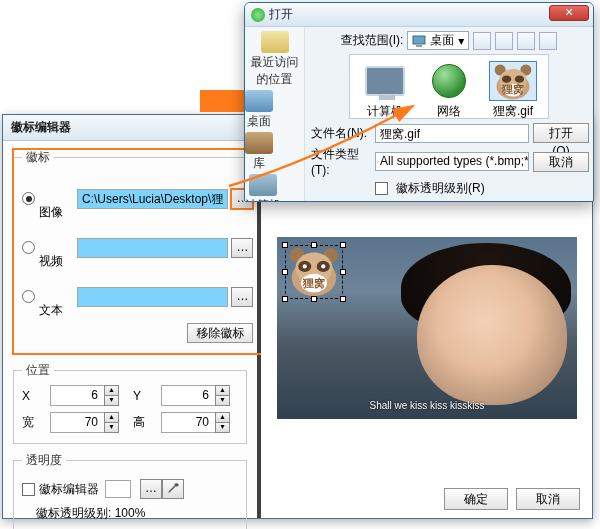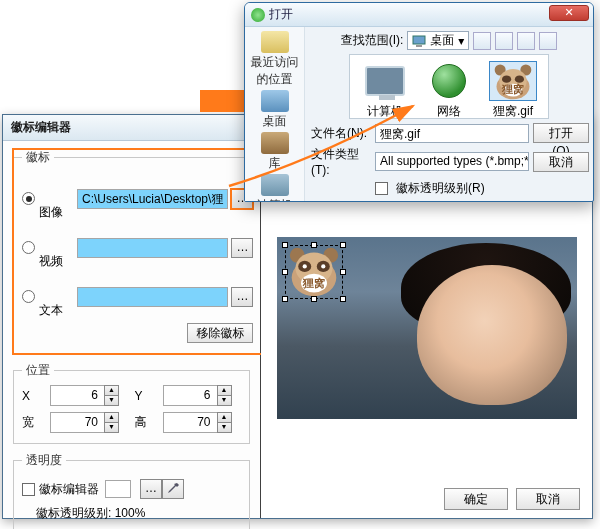--- a/index.html
+++ b/index.html
@@ -8,21 +8,21 @@
   
   .editor-win { position: absolute; left: 2px; top: 114px; width: 591px; height: 405px;
                 border: 1px solid #4a6f8f; background: #fff; box-shadow: 0 3px 10px rgba(0,0,0,.3); }
   .editor-title { height: 26px; background: linear-gradient(#f5f9fc,#dbe8f1);
                   border-bottom: 1px solid #b6c7d6; padding: 0 8px; display: flex; align-items: center; justify-content: space-between; }
   .editor-title .txt { font-weight: bold; color: #1b1b1b; }
   .editor-title .close-btn { width: 42px; height: 18px; background: linear-gradient(#e67a6f,#c94236);
     border: 1px solid #a03128; border-radius: 3px; color: #fff; text-align: center; line-height: 14px; font-size: 11px; cursor: pointer; }
 
   .editor-body { display: flex; height: calc(100% - 26px); }
-  .left-pane { width: 258px; border-right: 1px solid #404040; background: #fdfdfd; padding: 8px 10px; }
+  .left-pane { width: 258px; border-right: 4px solid #404040; background: #fdfdfd; padding: 8px 10px; }
   .right-pane { flex: 1; position: relative; background: #fff; }
 
   fieldset { border: 1px solid #c8c8c8; margin: 0 0 8px 0; padding: 6px 8px 10px; }
   legend { padding: 0 4px; color: #333; }
 
   .opt-row { display: flex; align-items: center; margin: 4px 0; }
   .radio { width: 13px; height: 13px; border: 1px solid #6a6a6a; border-radius: 50%; margin-right: 4px;
            display: inline-flex; align-items: center; justify-content: center; background: #fff; }
   .radio.sel::after { content:""; width:6px; height:6px; background:#2b2b2b; border-radius:50%; }
   .lbl { width: 38px; margin-top: 28px; }
@@ -78,21 +78,21 @@
               border: 1px solid #2d6aa0; border-radius: 6px 6px 2px 2px; background: #eef3f8; box-shadow: 0 5px 16px rgba(0,0,0,.35); }
   .open-title { height: 24px; background: linear-gradient(#f8fbfe,#d6e6f2); border-radius: 5px 5px 0 0;
                 border-bottom: 1px solid #bcd1e2; display: flex; align-items: center; padding: 0 6px; position: relative; }
   .open-title .ico { width: 14px; height: 14px; border-radius: 50%; background: radial-gradient(#8fe28f,#2fa82f); margin-right:4px; }
   .open-title .txt { color: #224; }
   .open-title .close-btn { position:absolute; right:4px; top:2px; width:40px; height:16px;
      background: linear-gradient(#e56b61,#c13d32); border: 1px solid #9b2e25; border-radius: 3px;
      color: #fff; text-align: center; line-height: 13px; font-size: 11px; cursor: pointer; }
   .open-body { display:flex; height: calc(100% - 24px); }
   .places { width: 60px; background:#f5f8fb; border-right:1px solid #d8e2ea; display:flex; flex-direction:column;
-            align-items:center; padding-top:4px; gap:2px; font-size:10px; color:#2b2b2b; overflow:hidden; }
+            align-items:flex-start; padding-top:4px; gap:2px; font-size:10px; color:#2b2b2b; overflow:hidden; }
   .place { text-align:center; }
   .place .pic { width:28px; height:22px; margin:0 auto 1px; border-radius:3px; }
   .pic-recent { background: linear-gradient(#f4e6a6,#d9bf5f); }
   .pic-desk   { background: linear-gradient(#9ec8e8,#5a90bd); }
   .pic-lib    { background: linear-gradient(#c9a978,#8f6b3e); }
   .pic-comp   { background: linear-gradient(#a7c4d6,#6b93ab); }
 
   .open-right { flex:1; display:flex; flex-direction:column; padding:4px 6px;align-items:center; }
   .lookin { display:flex; align-items:center; gap:4px; margin-bottom:4px; }
   .lookin-sel { flex:1; height:19px; border:1px solid #9ab; background:#fff; padding:1px 4px; display:flex; align-items:center; gap:4px; }
@@ -211,20 +211,21 @@
           <span>5 %</span>
         </div>
       </fieldset>
     </div>
 
     <div class="right-pane">
       <div class="preview">
         <div class="preview-sky"></div>
         <div class="preview-hair"></div>
         <div class="preview-face"></div>
+        <div class="preview-sub">Shall we kiss kiss kisskiss</div>
         <div class="badge-box">
           <svg class="raccoon-svg" viewBox="0 0 60 56">
             <ellipse cx="30" cy="34" rx="24" ry="20" fill="#caa27a"></ellipse>
             <circle cx="12" cy="10" r="8" fill="#9c7750"></circle>
               <circle cx="48" cy="10" r="8" fill="#9c7750"></circle>
             <ellipse cx="30" cy="24" rx="20" ry="17" fill="#d7b48a"></ellipse>
             <ellipse cx="20" cy="22" rx="7" ry="6" fill="#5a3e29"></ellipse>
               <ellipse cx="40" cy="22" rx="7" ry="6" fill="#5a3e29"></ellipse>
             <circle cx="20" cy="22" r="2.3" fill="#fff"></circle>
               <circle cx="40" cy="22" r="2.3" fill="#fff"></circle>

